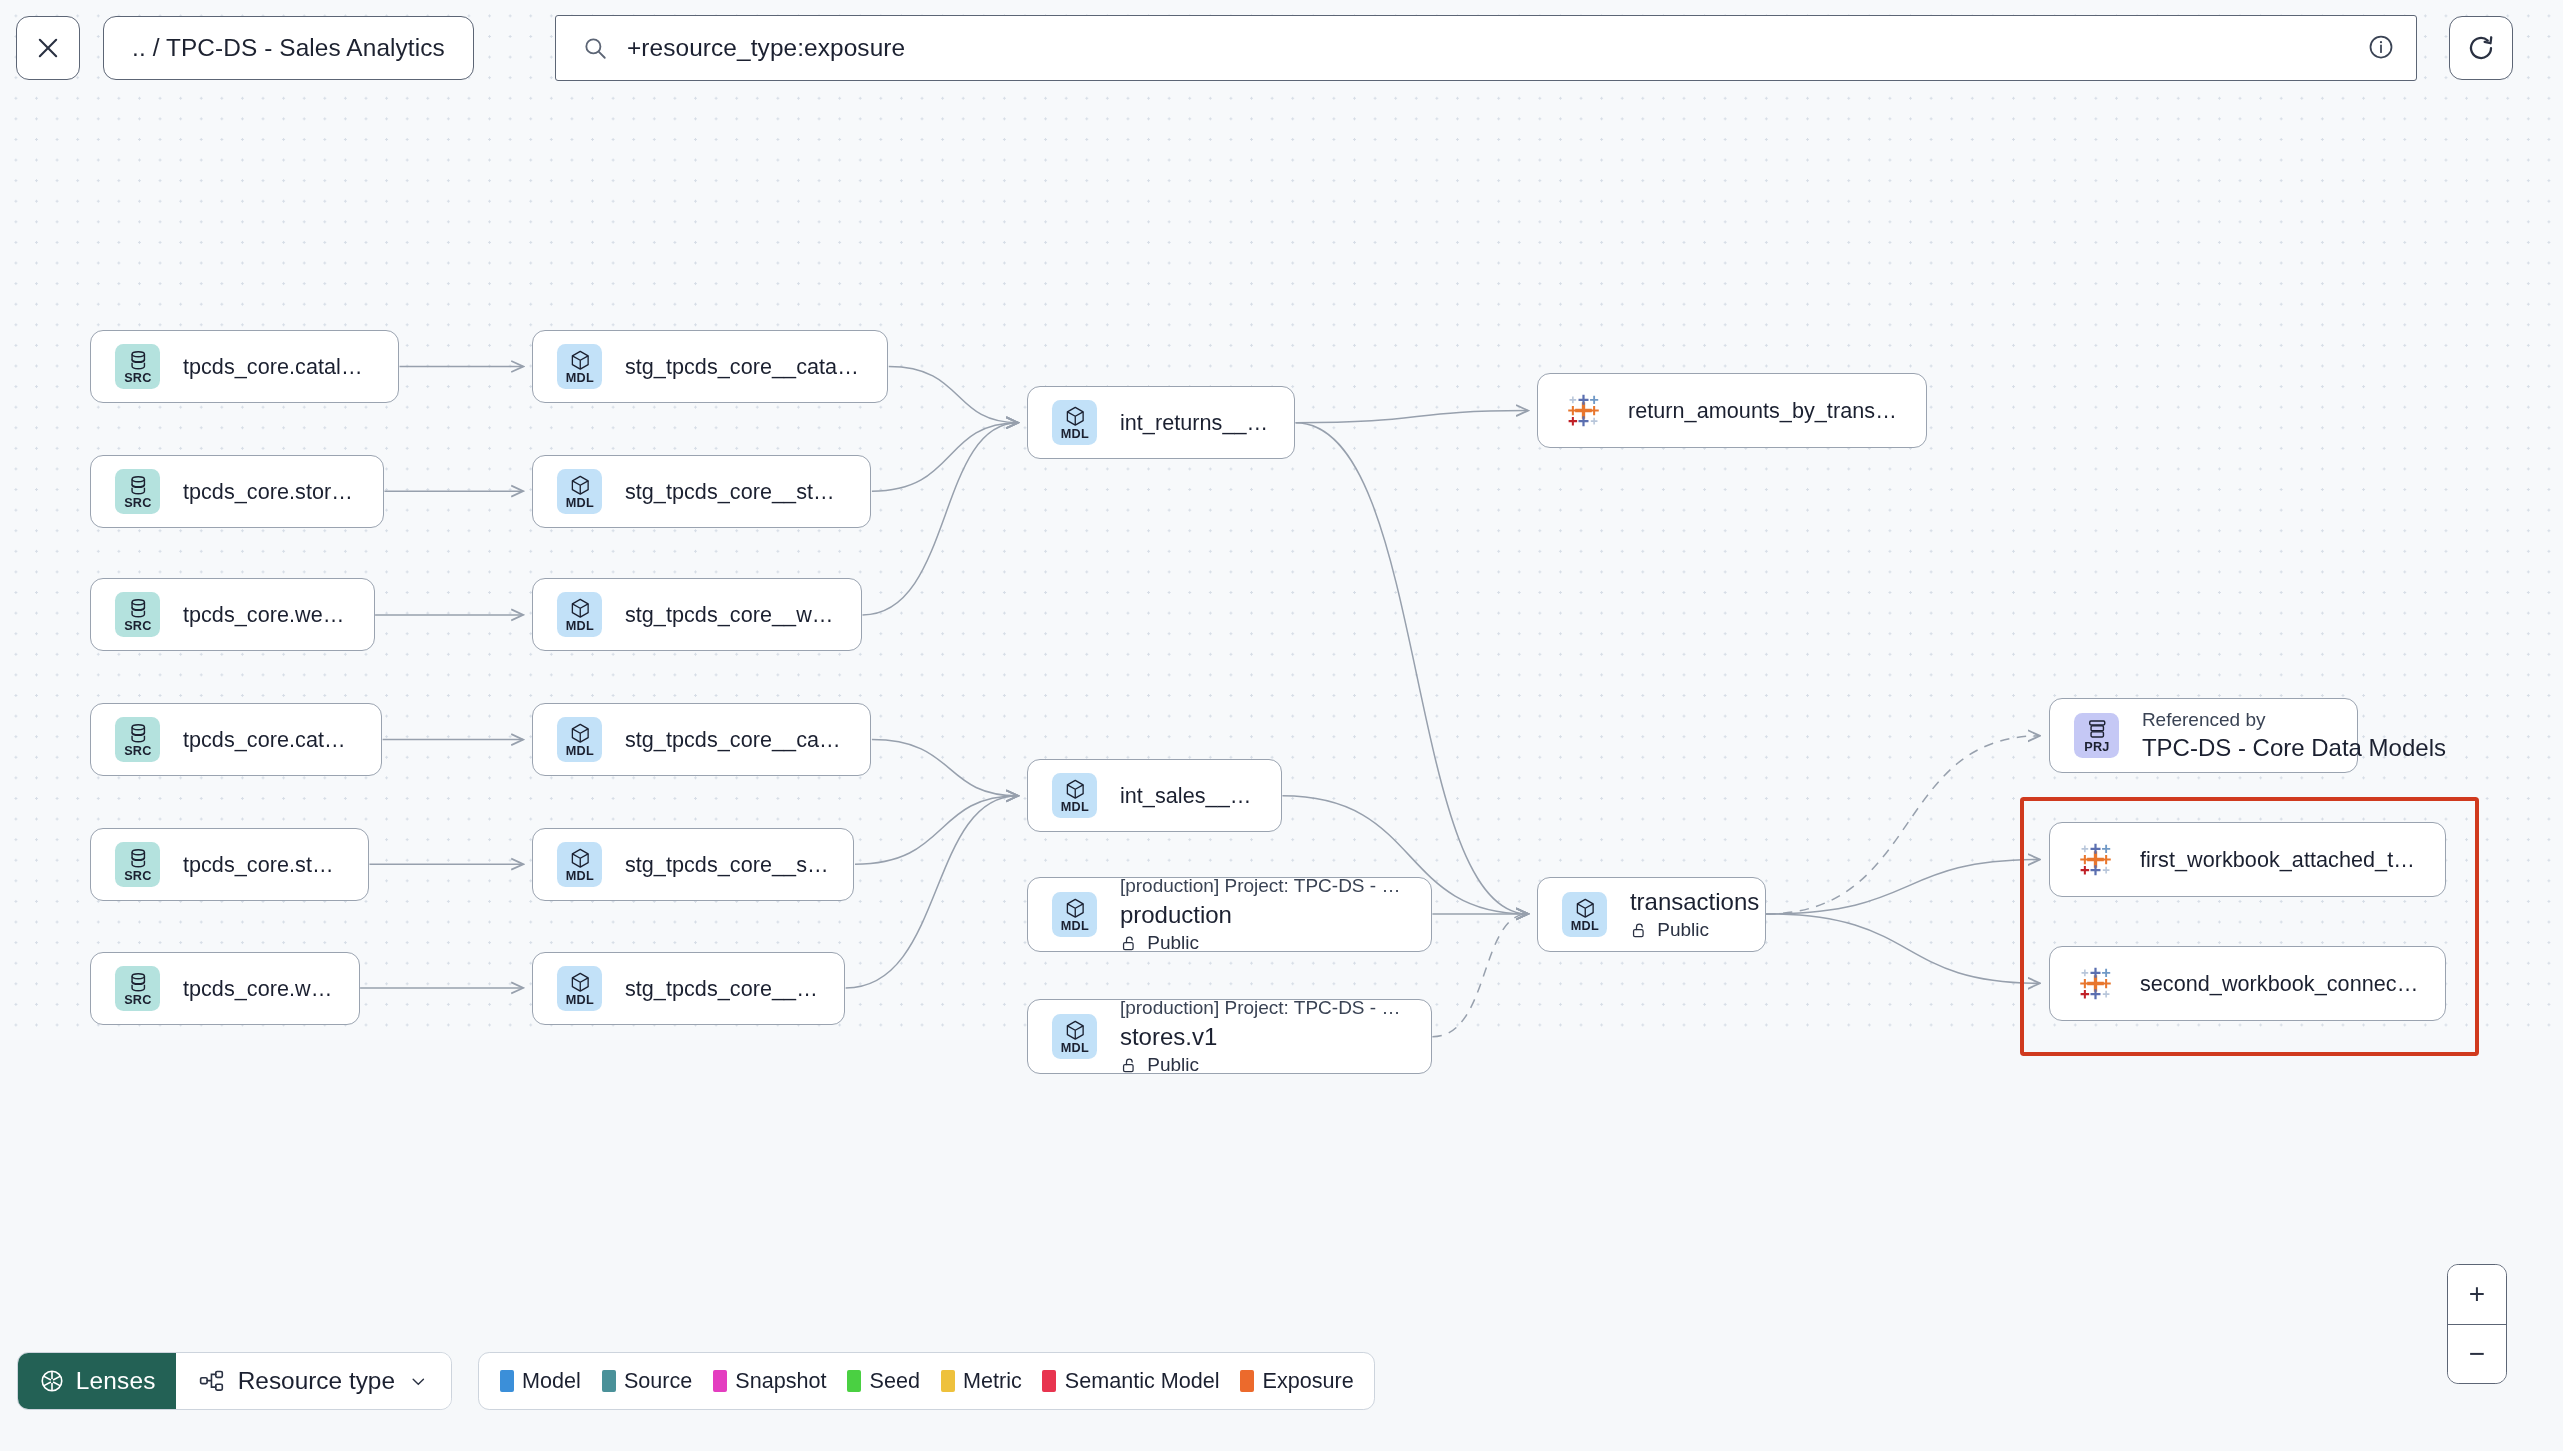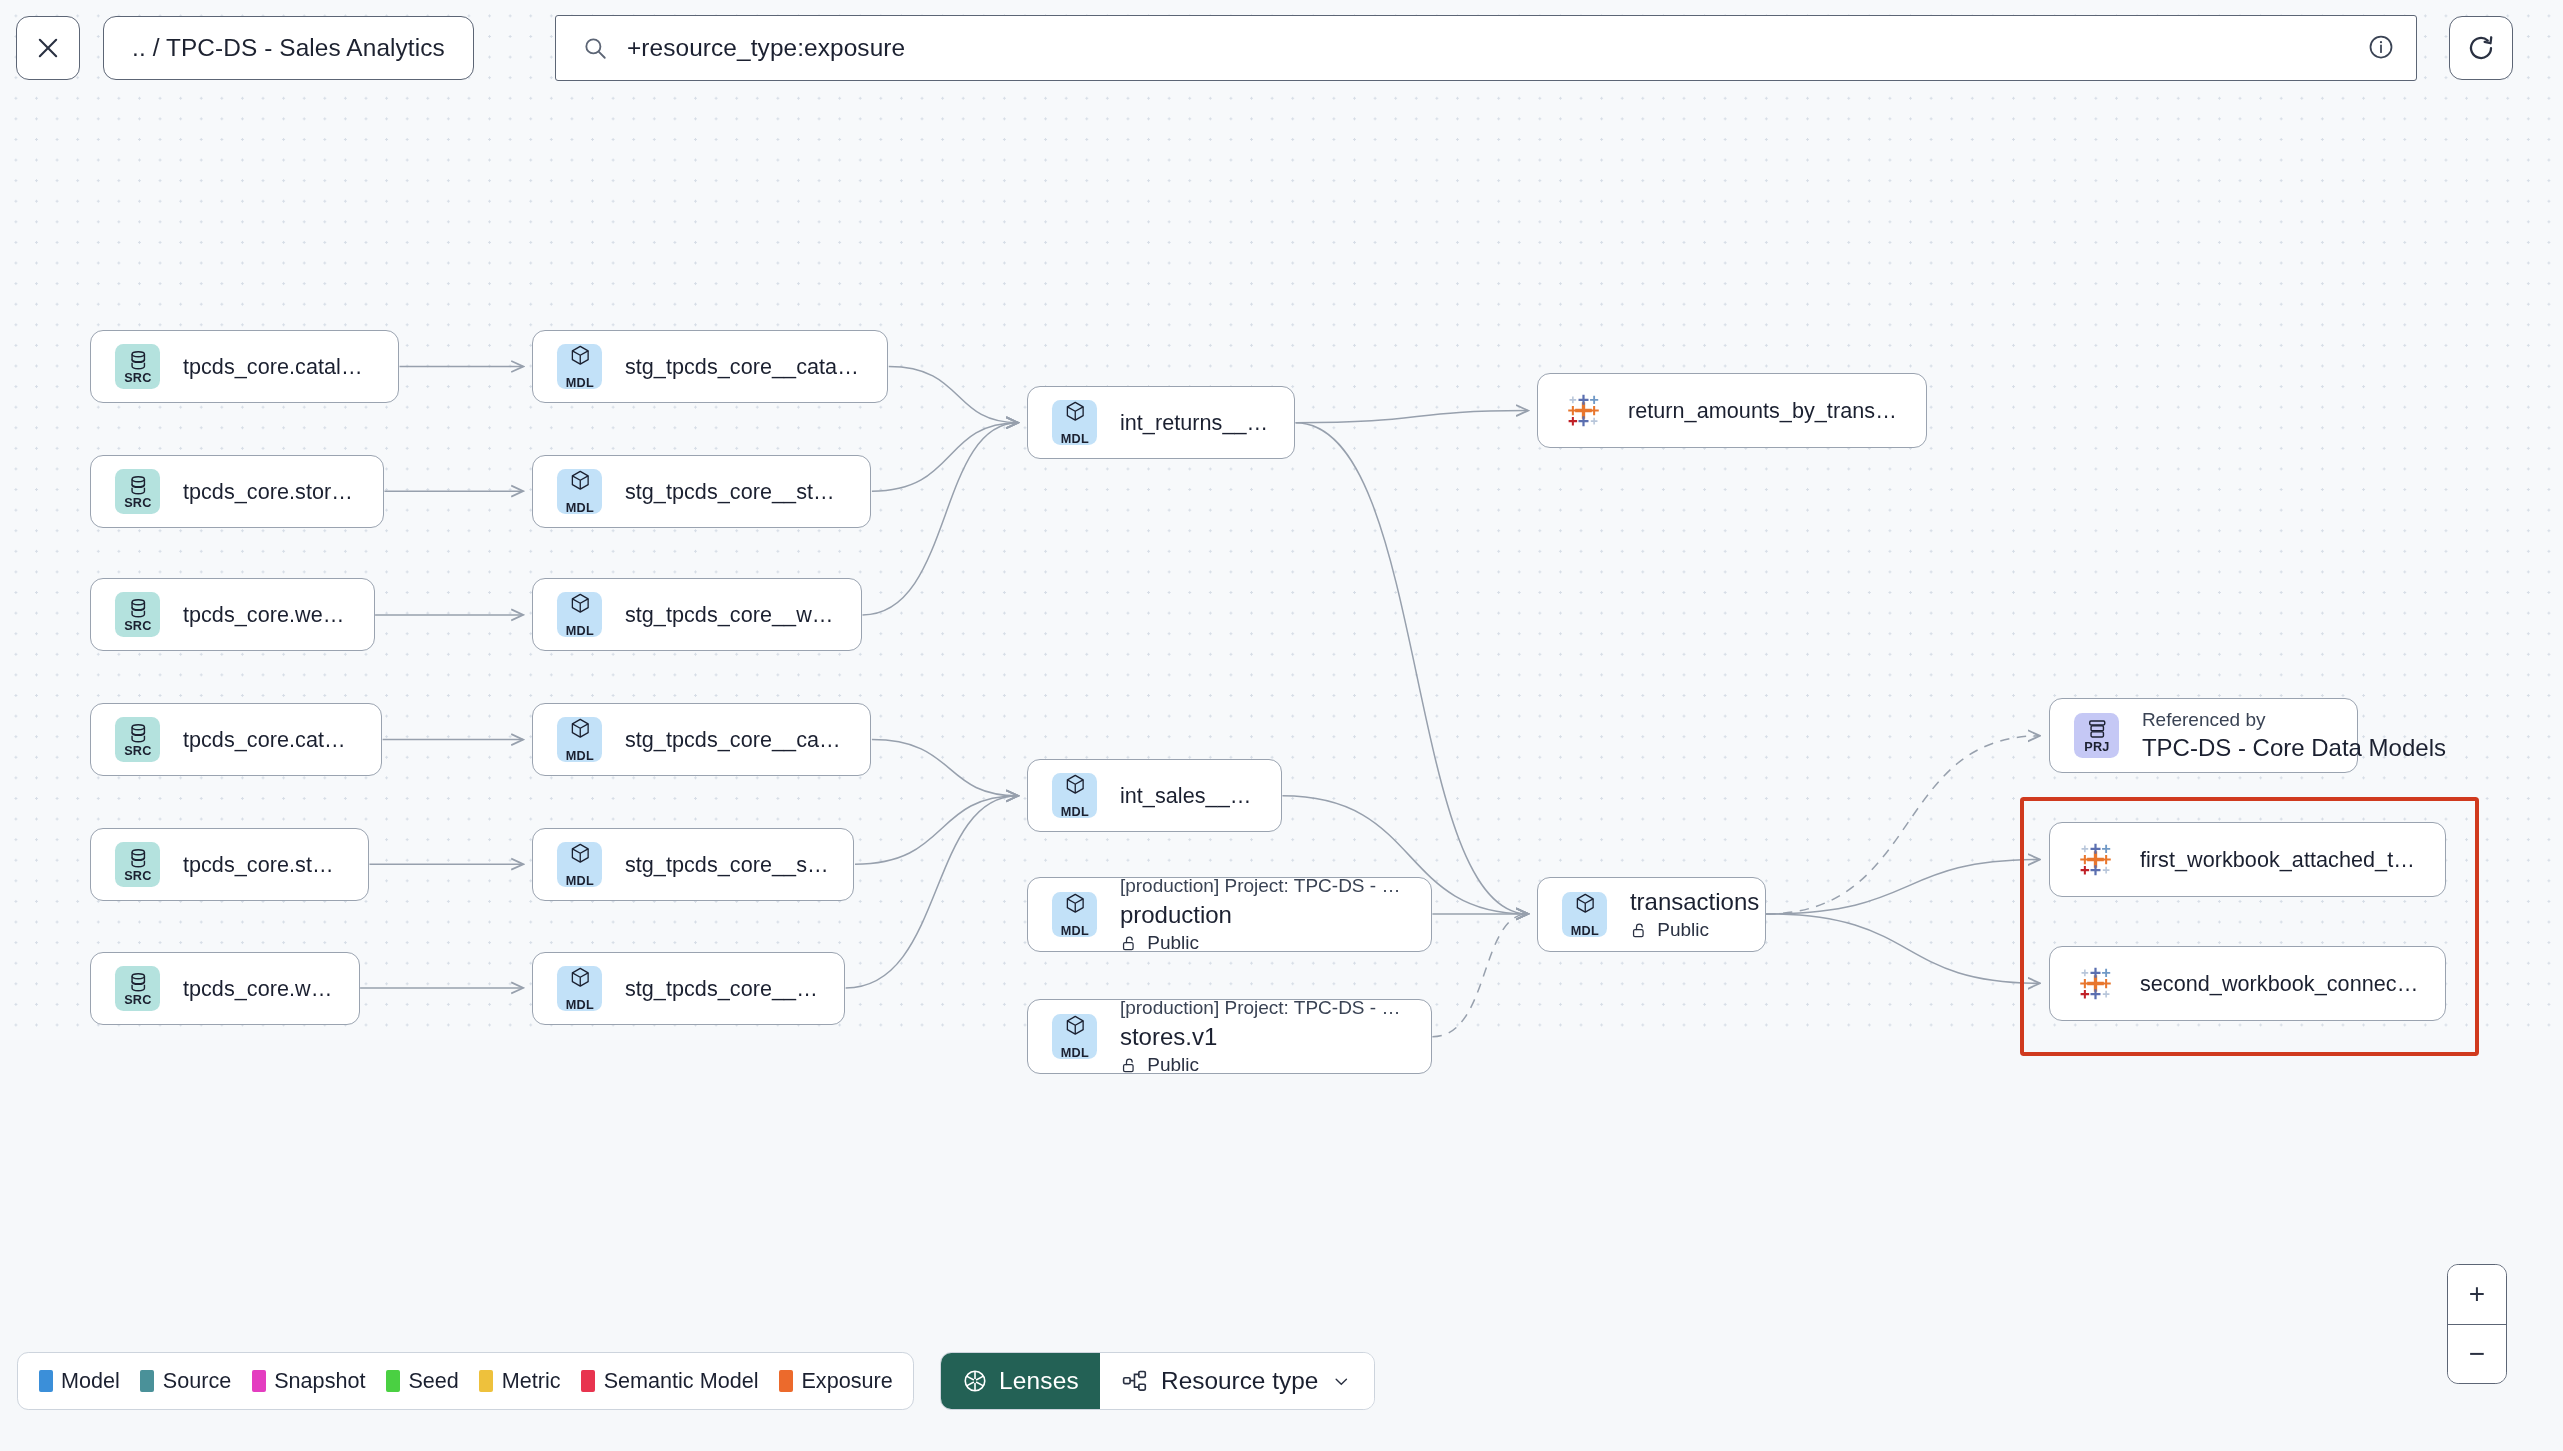--- a/index.html
+++ b/index.html
@@ -75,21 +75,21 @@
   }
   .badge {
     width: 45px; height: 45px;
     border-radius: 8.4px;
     display: flex; flex-direction: column;
     align-items: center; justify-content: center;
     flex: 0 0 auto;
     gap: 0px;
   }
   .badge-src { background: #b4e2de; }
-  .badge-mdl { background: #c2e1f8; justify-content: space-between; }
+  .badge-mdl { background: #c2e1f8; }
   .badge-prj { background: #c5c8f5; }
   .badge-label {
     font-size: 12.7px; font-weight: 600; color: #1b2030;
     line-height: 12.2px; letter-spacing: 0.2px;
   }
   .badge svg { display:block; }
   .node-title {
     font-size: 21.6px; color: #1b2030;
     margin-left: 22.5px;
     white-space: nowrap; overflow: hidden; text-overflow: ellipsis;
@@ -511,51 +511,20 @@
         </div>
       </div>
   </div>
 
   <div id="zoom-controls">
     <div class="zoom-btn" id="zoom-in">+</div>
     <div class="zoom-btn" id="zoom-out">−</div>
   </div>
 
   <div id="bottombar">
-    <div id="legend">
-        <div class="legend-item">
-          <span class="legend-swatch" style="background: rgb(59, 143, 217);"></span>
-          <span class="legend-label">Model</span>
-        </div>
-        <div class="legend-item">
-          <span class="legend-swatch" style="background: rgb(74, 145, 153);"></span>
-          <span class="legend-label">Source</span>
-        </div>
-        <div class="legend-item">
-          <span class="legend-swatch" style="background: rgb(228, 61, 192);"></span>
-          <span class="legend-label">Snapshot</span>
-        </div>
-        <div class="legend-item">
-          <span class="legend-swatch" style="background: rgb(74, 208, 66);"></span>
-          <span class="legend-label">Seed</span>
-        </div>
-        <div class="legend-item">
-          <span class="legend-swatch" style="background: rgb(238, 193, 60);"></span>
-          <span class="legend-label">Metric</span>
-        </div>
-        <div class="legend-item">
-          <span class="legend-swatch" style="background: rgb(232, 52, 79);"></span>
-          <span class="legend-label">Semantic Model</span>
-        </div>
-        <div class="legend-item">
-          <span class="legend-swatch" style="background: rgb(236, 106, 44);"></span>
-          <span class="legend-label">Exposure</span>
-        </div>
-      </div>
-
     <div id="lens-group">
       <div id="lenses-btn">
         <svg width="26" height="26" viewBox="0 0 24 24" fill="none" stroke="#ffffff" stroke-width="1.5">
           <circle cx="12" cy="12" r="9"></circle>
           <path d="M12 3 L12 10.2 M19.8 7.5 L13.0 11.0 M19.8 16.5 L13.0 13.0 M12 21 L12 13.8 M4.2 16.5 L11.0 13.0 M4.2 7.5 L11.0 11.0"></path>
         </svg>
         <span id="lenses-label">Lenses</span>
       </div>
       <div id="resource-type-btn">
         <svg width="26" height="26" viewBox="0 0 24 24" fill="none" stroke="#2a3142" stroke-width="1.5">
@@ -563,16 +532,47 @@
           <rect x="15.5" y="3.2" width="6" height="5.4" rx="1.2"></rect>
           <rect x="15.5" y="15" width="6" height="5.4" rx="1.2"></rect>
           <path d="M7.5 11.7 H11.5 V5.9 H15.5 M11.5 11.7 V17.7 H15.5" stroke-linecap="round"></path>
         </svg>
         <span id="resource-type-label">Resource type</span>
         <svg width="20.6" height="20.6" viewBox="0 0 24 24" fill="none" stroke="#2a3142" stroke-width="1.6" stroke-linecap="round">
           <path d="M6 9.5 L12 15.5 L18 9.5"></path>
         </svg>
       </div>
     </div>
+
+    <div id="legend">
+        <div class="legend-item">
+          <span class="legend-swatch" style="background: rgb(59, 143, 217);"></span>
+          <span class="legend-label">Model</span>
+        </div>
+        <div class="legend-item">
+          <span class="legend-swatch" style="background: rgb(74, 145, 153);"></span>
+          <span class="legend-label">Source</span>
+        </div>
+        <div class="legend-item">
+          <span class="legend-swatch" style="background: rgb(228, 61, 192);"></span>
+          <span class="legend-label">Snapshot</span>
+        </div>
+        <div class="legend-item">
+          <span class="legend-swatch" style="background: rgb(74, 208, 66);"></span>
+          <span class="legend-label">Seed</span>
+        </div>
+        <div class="legend-item">
+          <span class="legend-swatch" style="background: rgb(238, 193, 60);"></span>
+          <span class="legend-label">Metric</span>
+        </div>
+        <div class="legend-item">
+          <span class="legend-swatch" style="background: rgb(232, 52, 79);"></span>
+          <span class="legend-label">Semantic Model</span>
+        </div>
+        <div class="legend-item">
+          <span class="legend-swatch" style="background: rgb(236, 106, 44);"></span>
+          <span class="legend-label">Exposure</span>
+        </div>
+      </div>
   </div>
 
 </div>
 
 
 </body></html>

